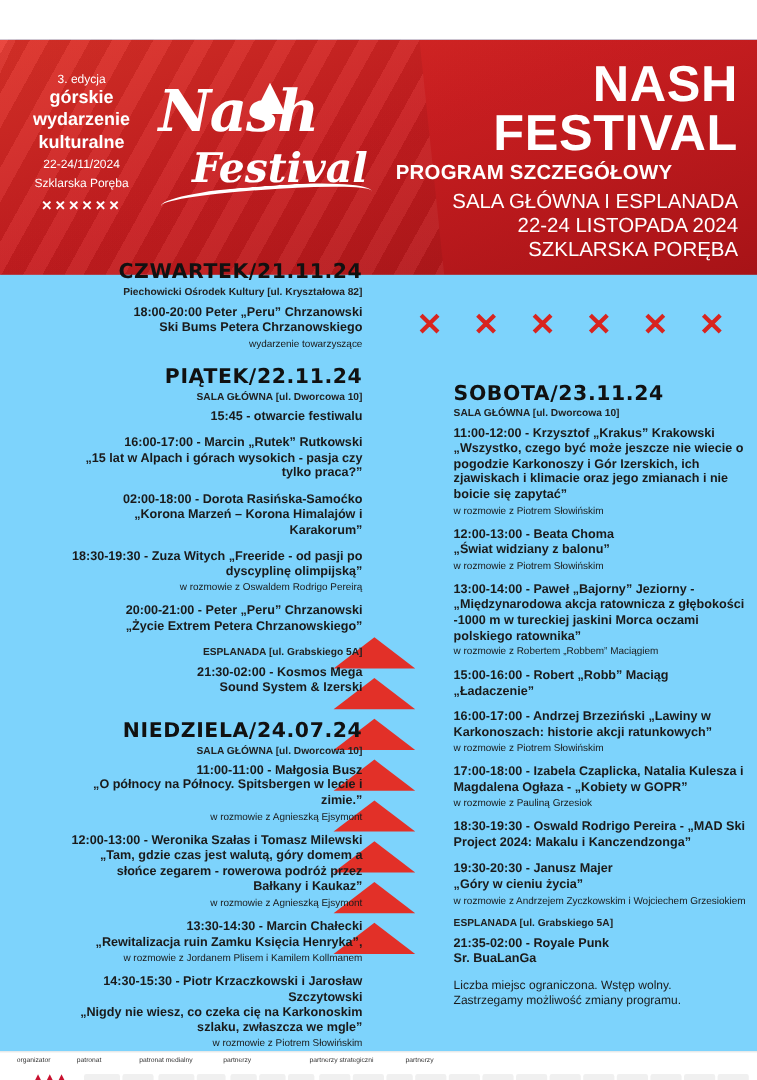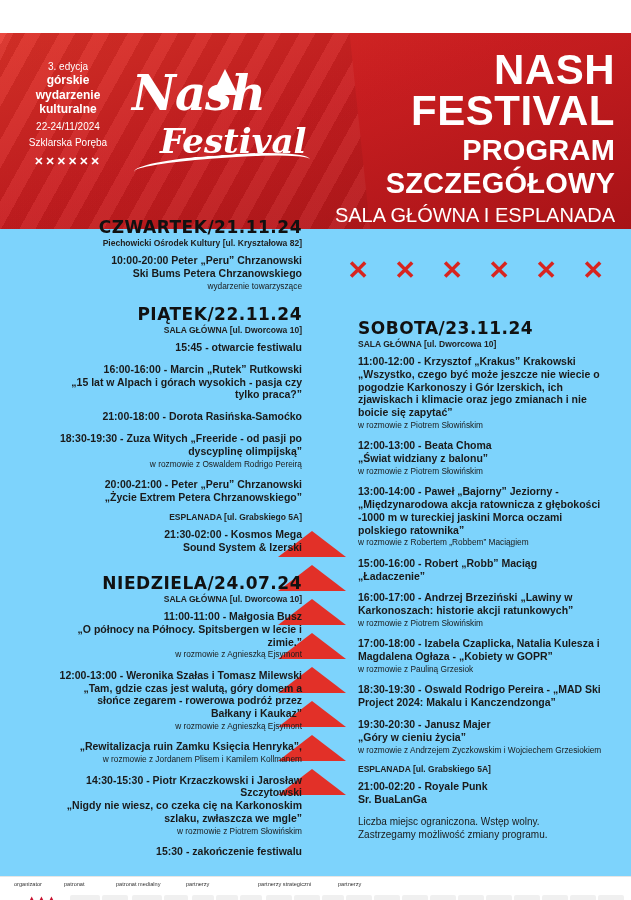--- a/index.html
+++ b/index.html
@@ -29,21 +29,21 @@
     content:"";
     position:absolute; left:-40px; top:-60px; width:400px; height:340px;
     background:repeating-linear-gradient(125deg, rgba(255,255,255,0.05) 0 14px, rgba(0,0,0,0.06) 14px 30px);
     transform:rotate(-6deg);
   }
   .hero-left {
     position:absolute; left:8px; top:28px; width:120px;
     text-align:center; color:#fff; line-height:1.22;
   }
   .hero-left .ed { font-size:10px; }
-  .hero-left .big { font-size:12px; font-weight:bold; }
+  .hero-left .big { font-size:15px; font-weight:bold; }
   .hero-left .dates { font-size:10px; margin-top:4px; }
   .hero-left .xs {
     margin-top:6px; font-size:11px; letter-spacing:2px; font-weight:bold;
   }
   .logo-script {
     position:absolute; left:126px; top:26px; width:190px; height:130px;
     color:#fff;
   }
   .logo-script .nash {
     position:absolute; left:6px; top:6px;
@@ -64,22 +64,22 @@
     position:absolute; left:8px; top:96px; width:176px; height:18px;
     border-top:3px solid #fff; border-radius:50%/12px;
     transform:rotate(-4deg);
   }
   .hero-right {
     position:absolute; right:16px; top:16px; width:340px;
     text-align:right; color:#fff;
   }
   .hero-right .t1 { font-size:42px; font-weight:bold; letter-spacing:0.5px; line-height:0.98; }
   .hero-right .t2 { font-size:42px; font-weight:bold; letter-spacing:0.5px; line-height:0.98; }
-  .hero-right .t3 { font-size:29px; font-weight:bold; margin-top:3px; letter-spacing:0.2px;}
-  .hero-right .t4 { font-size:20px; margin-top:4px; }
+  .hero-right .t3 { font-size:17px; font-weight:bold; margin-top:3px; letter-spacing:0.2px;text-align:center;}
+  .hero-right .t4 { font-size:17px; margin-top:4px; }
   .hero-right .t5 { font-size:17px; }
   .hero-right .t6 { font-size:17px; }
 
   .xmark-row {
     position:absolute; right:18px; top:222px;
     color:#d8241f; font-size:26px; font-weight:bold; letter-spacing:9px;
   }
 
   
   .chevrons {
@@ -87,21 +87,21 @@
   }
   .chev {
     position:absolute; left:0; width:0; height:0;
     border-left:34px solid transparent;
     border-right:34px solid transparent;
     border-bottom:26px solid #e23028;
   }
   
   .col { position:absolute; color:#1a1a1a; }
   .col-left { left:56px; top:184px; width:246px;text-align:right; }
-  .col-right { left:358px; top:285px; width:246px; }
+  .col-right { left:378px; top:285px; width:246px; }
 
   .day {
     font-family:"DejaVu Sans", sans-serif;
     font-weight:bold; font-size:17px; color:#111;
     letter-spacing:0.5px;
   }
   .day .slash { color:#111; }
   .venue { font-size:8.5px; font-weight:bold; color:#222; margin-top:1px; margin-bottom:6px;}
   .ev { margin-bottom:9px; }
   .ev .line1 { font-size:10.5px; font-weight:bold; line-height:1.22; }
@@ -178,41 +178,42 @@
       <div class="chev" style="top: 238px;"></div>
     </div>
 
   <div class="col col-left">
 
     <div class="day">
       <span>CZWARTEK</span><span class="slash">/21.11.24</span>
     </div>
     <div class="venue">Piechowicki Ośrodek Kultury [ul. Kryształowa 82]</div>
     <div class="ev">
-      <div class="line1">10:00-20:00 Peter „Peru” Chrzanowski</div>
+      <div class="line1">18:00-20:00 Peter „Peru” Chrzanowski</div>
       <div class="line2">Ski Bums Petera Chrzanowskiego</div>
       <div class="sub">wydarzenie towarzyszące</div>
     </div>
 
     <div class="spacer-sm"></div>
 
     <div class="day">
       <span>PIĄTEK</span><span class="slash">/22.11.24</span>
     </div>
     <div class="venue">SALA GŁÓWNA [ul. Dworcowa 10]</div>
 
     <div class="ev">
       <div class="line1">15:45 - otwarcie festiwalu</div>
     </div>
     <div class="ev">
-      <div class="line1">16:00-16:00 - Marcin „Rutek” Rutkowski</div>
+      <div class="line1">16:00-17:00 - Marcin „Rutek” Rutkowski</div>
       <div class="line2">„15 lat w Alpach i górach wysokich - pasja czy tylko praca?”</div>
     </div>
     <div class="ev">
-      <div class="line1">21:00-18:00 - Dorota Rasińska-Samoćko</div>
+      <div class="line1">02:00-18:00 - Dorota Rasińska-Samoćko</div>
+      <div class="line2">„Korona Marzeń – Korona Himalajów i Karakorum”</div>
     </div>
     <div class="ev">
       <div class="line1">18:30-19:30 - Zuza Witych „Freeride - od pasji po dyscyplinę olimpijską”</div>
       <div class="sub">w rozmowie z Oswaldem Rodrigo Pereirą</div>
     </div>
     <div class="ev">
       <div class="line1">20:00-21:00 - Peter „Peru” Chrzanowski</div>
       <div class="line2">„Życie Extrem Petera Chrzanowskiego”</div>
     </div>
 
@@ -232,20 +233,21 @@
     <div class="ev">
       <div class="line1">11:00-11:00 - Małgosia Busz</div>
       <div class="line2">„O północy na Północy. Spitsbergen w lecie i zimie.”</div>
       <div class="sub">w rozmowie z Agnieszką Ejsymont</div>
     </div>
     <div class="ev">
       <div class="line1">12:00-13:00 - Weronika Szałas i Tomasz Milewski „Tam, gdzie czas jest walutą, góry domem a słońce zegarem - rowerowa podróż przez Bałkany i Kaukaz”</div>
       <div class="sub">w rozmowie z Agnieszką Ejsymont</div>
     </div>
     <div class="ev">
+      <div class="line1">13:30-14:30 - Marcin Chałecki</div>
       <div class="line2">„Rewitalizacja ruin Zamku Księcia Henryka”,</div>
       <div class="sub">w rozmowie z Jordanem Plisem i Kamilem Kollmanem</div>
     </div>
     <div class="ev">
       <div class="line1">14:30-15:30 - Piotr Krzaczkowski i Jarosław Szczytowski</div>
       <div class="line2">„Nigdy nie wiesz, co czeka cię na Karkonoskim szlaku, zwłaszcza we mgle”</div>
       <div class="sub">w rozmowie z Piotrem Słowińskim</div>
     </div>
     <div class="ev">
       <div class="line1">15:30 - zakończenie festiwalu</div>
@@ -286,21 +288,21 @@
       <div class="line1">18:30-19:30 - Oswald Rodrigo Pereira - „MAD Ski Project 2024: Makalu i Kanczendzonga”</div>
     </div>
     <div class="ev">
       <div class="line1">19:30-20:30 - Janusz Majer</div>
       <div class="line2">„Góry w cieniu życia”</div>
       <div class="sub">w rozmowie z Andrzejem Zyczkowskim i Wojciechem Grzesiokiem</div>
     </div>
 
     <div class="venue" style="margin-top:8px">ESPLANADA [ul. Grabskiego 5A]</div>
     <div class="ev">
-      <div class="line1">21:00-02:20 - Royale Punk</div>
+      <div class="line1">21:35-02:00 - Royale Punk</div>
       <div class="line2">Sr. BuaLanGa</div>
     </div>
 
     <div class="note" style="white-space:pre-line">Liczba miejsc ograniczona. Wstęp wolny.
 Zastrzegamy możliwość zmiany programu.</div>
   </div>
 
   <div class="footer">
     <div class="foot-labels">
         <span style="left: 14px;">organizator</span>

